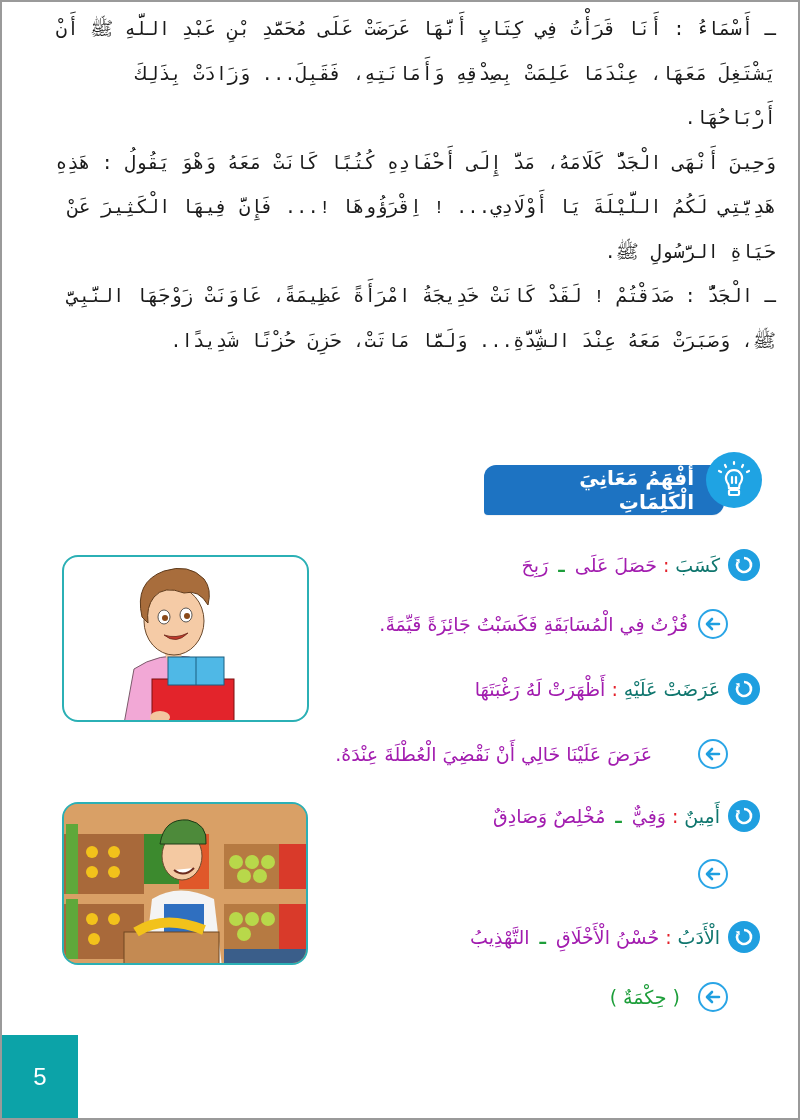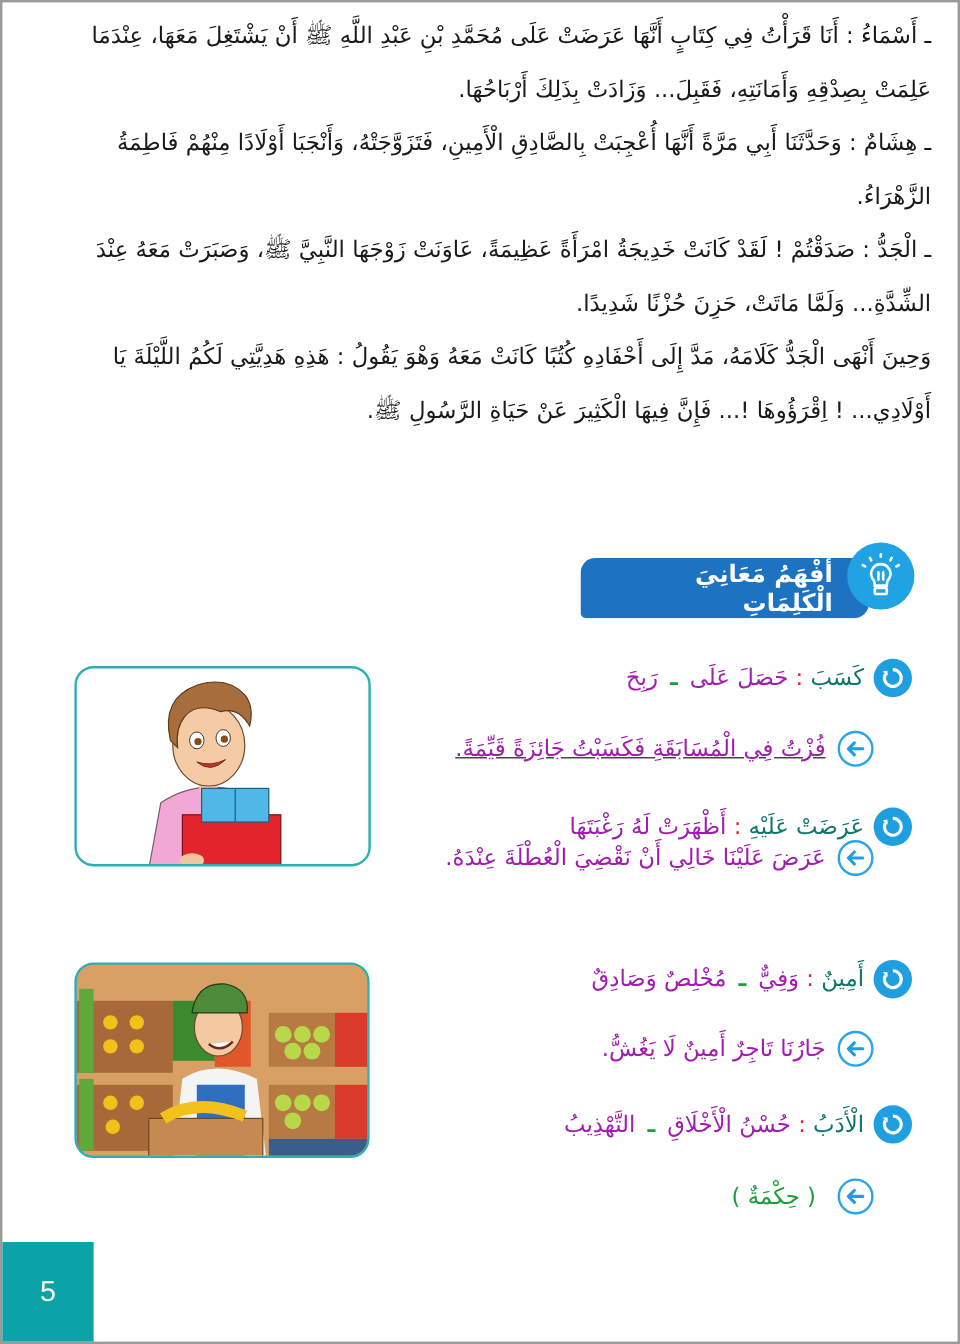--- a/index.html
+++ b/index.html
@@ -7,21 +7,21 @@
     body { position: relative; font-family: "DejaVu Sans", sans-serif; color: #1a1a1a; }
     .frame {
       position: absolute; left: 0; top: 0; width: 800px; height: 1120px;
       border: 2px solid #9a9a9a; background: #fff;
     }
     .story {
       position: absolute; right: 24px; top: 8px; width: 740px;
       direction: rtl; text-align: right;
       font-size: 19px; line-height: 44.5px; color: #1a1a1a;
     }
-    .story p { margin: 0; }
+    .story p { margin: 0; font-family: Liberation Mono, monospace; }
     .section-header {
       position: absolute; left: 484px; top: 465px; width: 240px; height: 50px;
       background: #1d73c2; border-radius: 12px 4px 12px 4px;
       direction: rtl; color: #ffffff; font-size: 20px;
       display: flex; align-items: center; justify-content: flex-end;
       padding-left: 32px; padding-right: 30px;
       box-shadow: 0 1px 0 rgba(0,0,0,0.05);
     }
     .section-header .title { font-weight: bold; letter-spacing: 0.5px; }
     .bulb-badge {
@@ -60,23 +60,22 @@
       color: #fff; font-family: "Liberation Sans", sans-serif; font-size: 24px;
     }
   </style>
 </head>
 <body>
 
 <div class="frame"></div>
 
 <div class="story">
   <p>ـ أَسْمَاءُ : أَنَا قَرَأْتُ فِي كِتَابٍ أَنَّهَا عَرَضَتْ عَلَى مُحَمَّدِ بْنِ عَبْدِ اللَّهِ ﷺ أَنْ يَشْتَغِلَ مَعَهَا، عِنْدَمَا عَلِمَتْ بِصِدْقِهِ وَأَمَانَتِهِ، فَقَبِلَ... وَزَادَتْ بِذَلِكَ أَرْبَاحُهَا.</p>
-  <p>ـ هِشَامٌ : وَحَدَّثَنَا أَبِي مَرَّةً أَنَّهَا أُعْجِبَتْ بِالصَّادِقِ الْأَمِينِ، فَتَزَوَّجَتْهُ، وَأَنْجَبَا أَوْلَادًا مِنْهُمْ فَاطِمَةُ الزَّهْرَاءُ.</p>
+  <p>وَحِينَ أَنْهَى الْجَدُّ كَلَامَهُ، مَدَّ إِلَى أَحْفَادِهِ كُتُبًا كَانَتْ مَعَهُ وَهْوَ يَقُولُ : هَذِهِ هَدِيَّتِي لَكُمُ اللَّيْلَةَ يَا أَوْلَادِي... ! اِقْرَؤُوهَا !... فَإِنَّ فِيهَا الْكَثِيرَ عَنْ حَيَاةِ الرَّسُولِ ﷺ.</p>
   <p>ـ الْجَدُّ : صَدَقْتُمْ ! لَقَدْ كَانَتْ خَدِيجَةُ امْرَأَةً عَظِيمَةً، عَاوَنَتْ زَوْجَهَا النَّبِيَّ ﷺ، وَصَبَرَتْ مَعَهُ عِنْدَ الشِّدَّةِ... وَلَمَّا مَاتَتْ، حَزِنَ حُزْنًا شَدِيدًا.</p>
-  <p>وَحِينَ أَنْهَى الْجَدُّ كَلَامَهُ، مَدَّ إِلَى أَحْفَادِهِ كُتُبًا كَانَتْ مَعَهُ وَهْوَ يَقُولُ : هَذِهِ هَدِيَّتِي لَكُمُ اللَّيْلَةَ يَا أَوْلَادِي... ! اِقْرَؤُوهَا !... فَإِنَّ فِيهَا الْكَثِيرَ عَنْ حَيَاةِ الرَّسُولِ ﷺ.</p>
 </div>
 
 <div class="section-header">
   <span class="title">أَفْهَمُ مَعَانِيَ الْكَلِمَاتِ</span>
 </div>
 <div class="bulb-badge">
   <svg width="40" height="40" viewBox="0 0 40 40">
     <g stroke="#fff" stroke-width="2.2" fill="none" stroke-linecap="round">
       <line x1="20" y1="2" x2="20" y2="4"></line>
       <line x1="11" y1="5" x2="12" y2="7"></line>
@@ -97,41 +96,41 @@
         <path d="M10 3 a7 7 0 1 1 -6.2 3.8" stroke="#fff" stroke-width="2.6" fill="none"></path>
         <path d="M1.5 4.5 l4 -0.5 l0.3 4.2z" fill="#fff"></path>
       </svg>
   </span>
   <span class="term">كَسَبَ</span>
   <span class="colon">:</span>
   <span class="def">حَصَلَ عَلَى</span>
   <span class="sep">ـ</span>
   <span class="def">رَبِحَ</span>
 </div>
-<div class="vocab-row example" style="top:609px;text-decoration:underline;">
+<div class="vocab-row example" style="top:609px;">
   <span class="icon-arrow">
     <svg width="16" height="16" viewBox="0 0 16 16">
         <path d="M14 8 H3 M7 3 L2 8 L7 13" stroke="#1f9fe0" stroke-width="2.6" fill="none" stroke-linecap="round" stroke-linejoin="round"></path>
       </svg>
   </span>
   <span class="def">فُزْتُ فِي الْمُسَابَقَةِ فَكَسَبْتُ جَائِزَةً قَيِّمَةً.</span>
 </div>
 
 <div class="vocab-row" style="top:673px;">
   <span class="icon-refresh">
     <svg width="20" height="20" viewBox="0 0 20 20">
         <path d="M10 3 a7 7 0 1 1 -6.2 3.8" stroke="#fff" stroke-width="2.6" fill="none"></path>
         <path d="M1.5 4.5 l4 -0.5 l0.3 4.2z" fill="#fff"></path>
       </svg>
   </span>
   <span class="term">عَرَضَتْ عَلَيْهِ</span>
   <span class="colon">:</span>
   <span class="def">أَظْهَرَتْ لَهُ رَغْبَتَهَا</span>
 </div>
-<div class="vocab-row example" style="top:700px;">
+<div class="vocab-row example" style="top:739px;gap:36px;">
   <span class="icon-arrow">
     <svg width="16" height="16" viewBox="0 0 16 16">
         <path d="M14 8 H3 M7 3 L2 8 L7 13" stroke="#1f9fe0" stroke-width="2.6" fill="none" stroke-linecap="round" stroke-linejoin="round"></path>
       </svg>
   </span>
   <span class="def">عَرَضَ عَلَيْنَا خَالِي أَنْ نَقْضِيَ الْعُطْلَةَ عِنْدَهُ.</span>
 </div>
 
 <div class="vocab-row" style="top:800px;">
   <span class="icon-refresh">
@@ -145,21 +144,20 @@
   <span class="def">وَفِيٌّ</span>
   <span class="sep">ـ</span>
   <span class="def">مُخْلِصٌ وَصَادِقٌ</span>
 </div>
 <div class="vocab-row example" style="top:859px;">
   <span class="icon-arrow">
     <svg width="16" height="16" viewBox="0 0 16 16">
         <path d="M14 8 H3 M7 3 L2 8 L7 13" stroke="#1f9fe0" stroke-width="2.6" fill="none" stroke-linecap="round" stroke-linejoin="round"></path>
       </svg>
   </span>
-  <span class="def">جَارُنَا تَاجِرٌ أَمِينٌ لَا يَغُشُّ.</span>
 </div>
 
 <div class="vocab-row" style="top:921px;">
   <span class="icon-refresh">
     <svg width="20" height="20" viewBox="0 0 20 20">
         <path d="M10 3 a7 7 0 1 1 -6.2 3.8" stroke="#fff" stroke-width="2.6" fill="none"></path>
         <path d="M1.5 4.5 l4 -0.5 l0.3 4.2z" fill="#fff"></path>
       </svg>
   </span>
   <span class="term">الْأَدَبُ</span>

